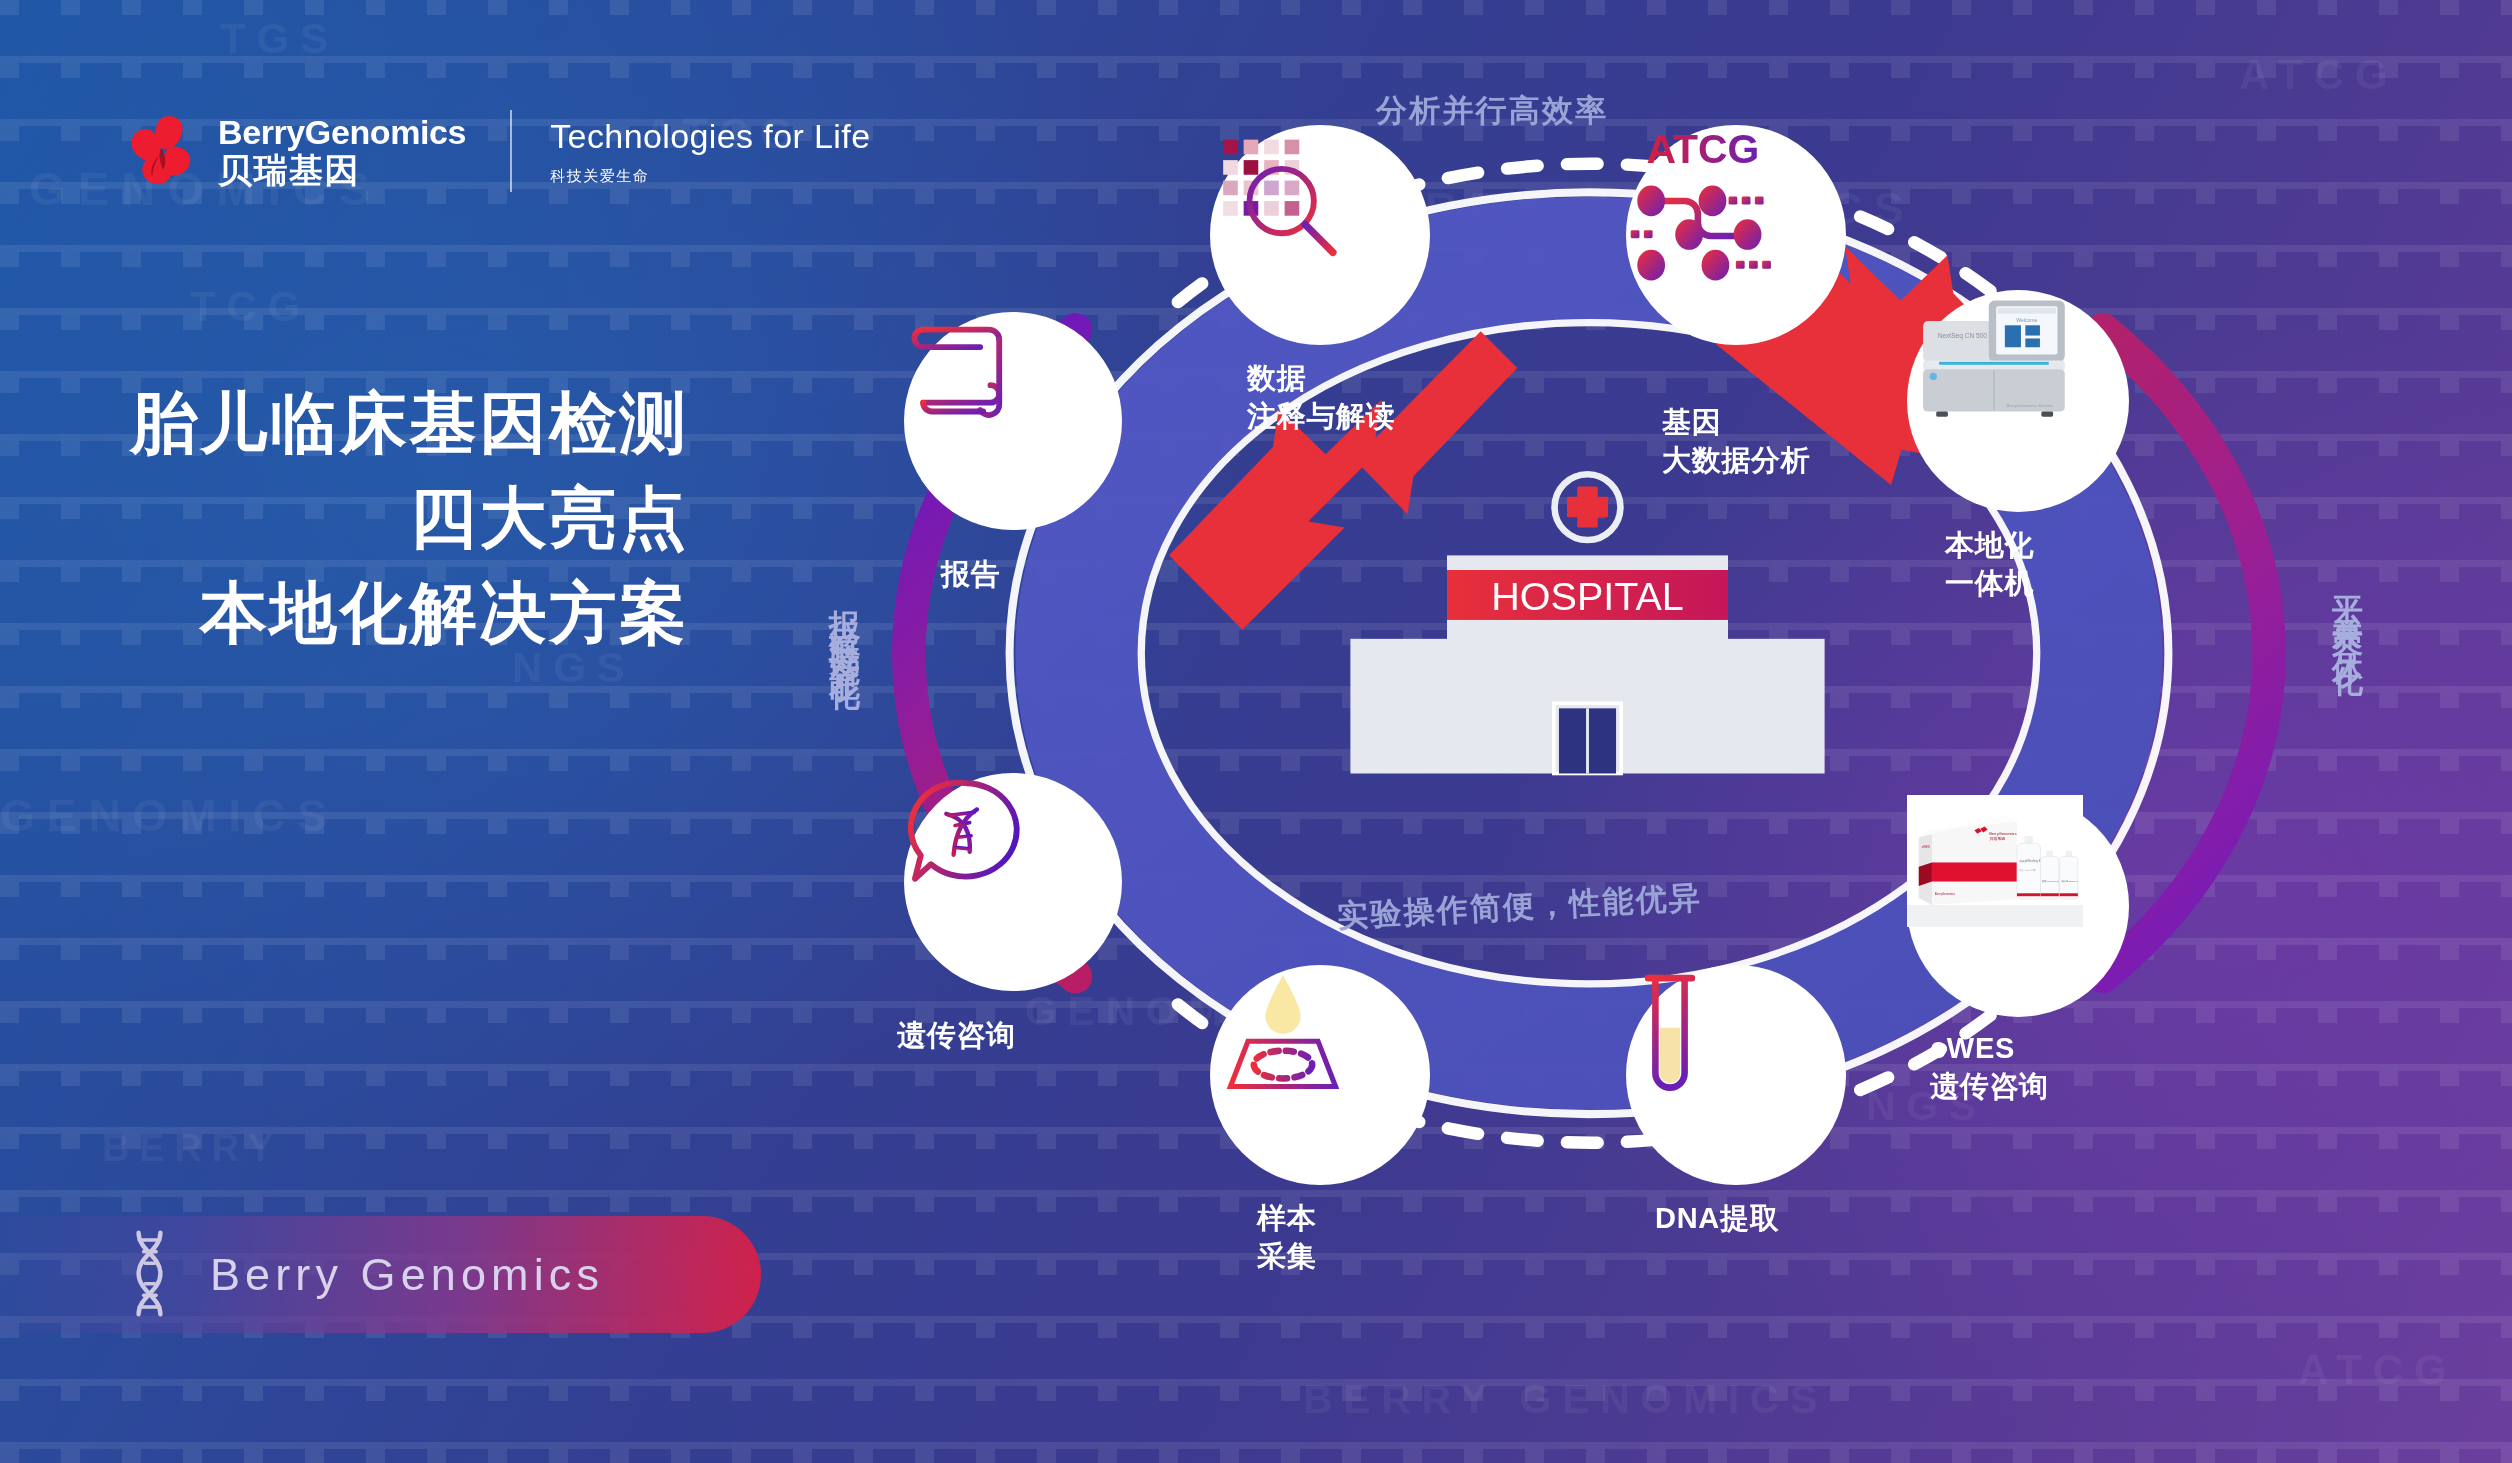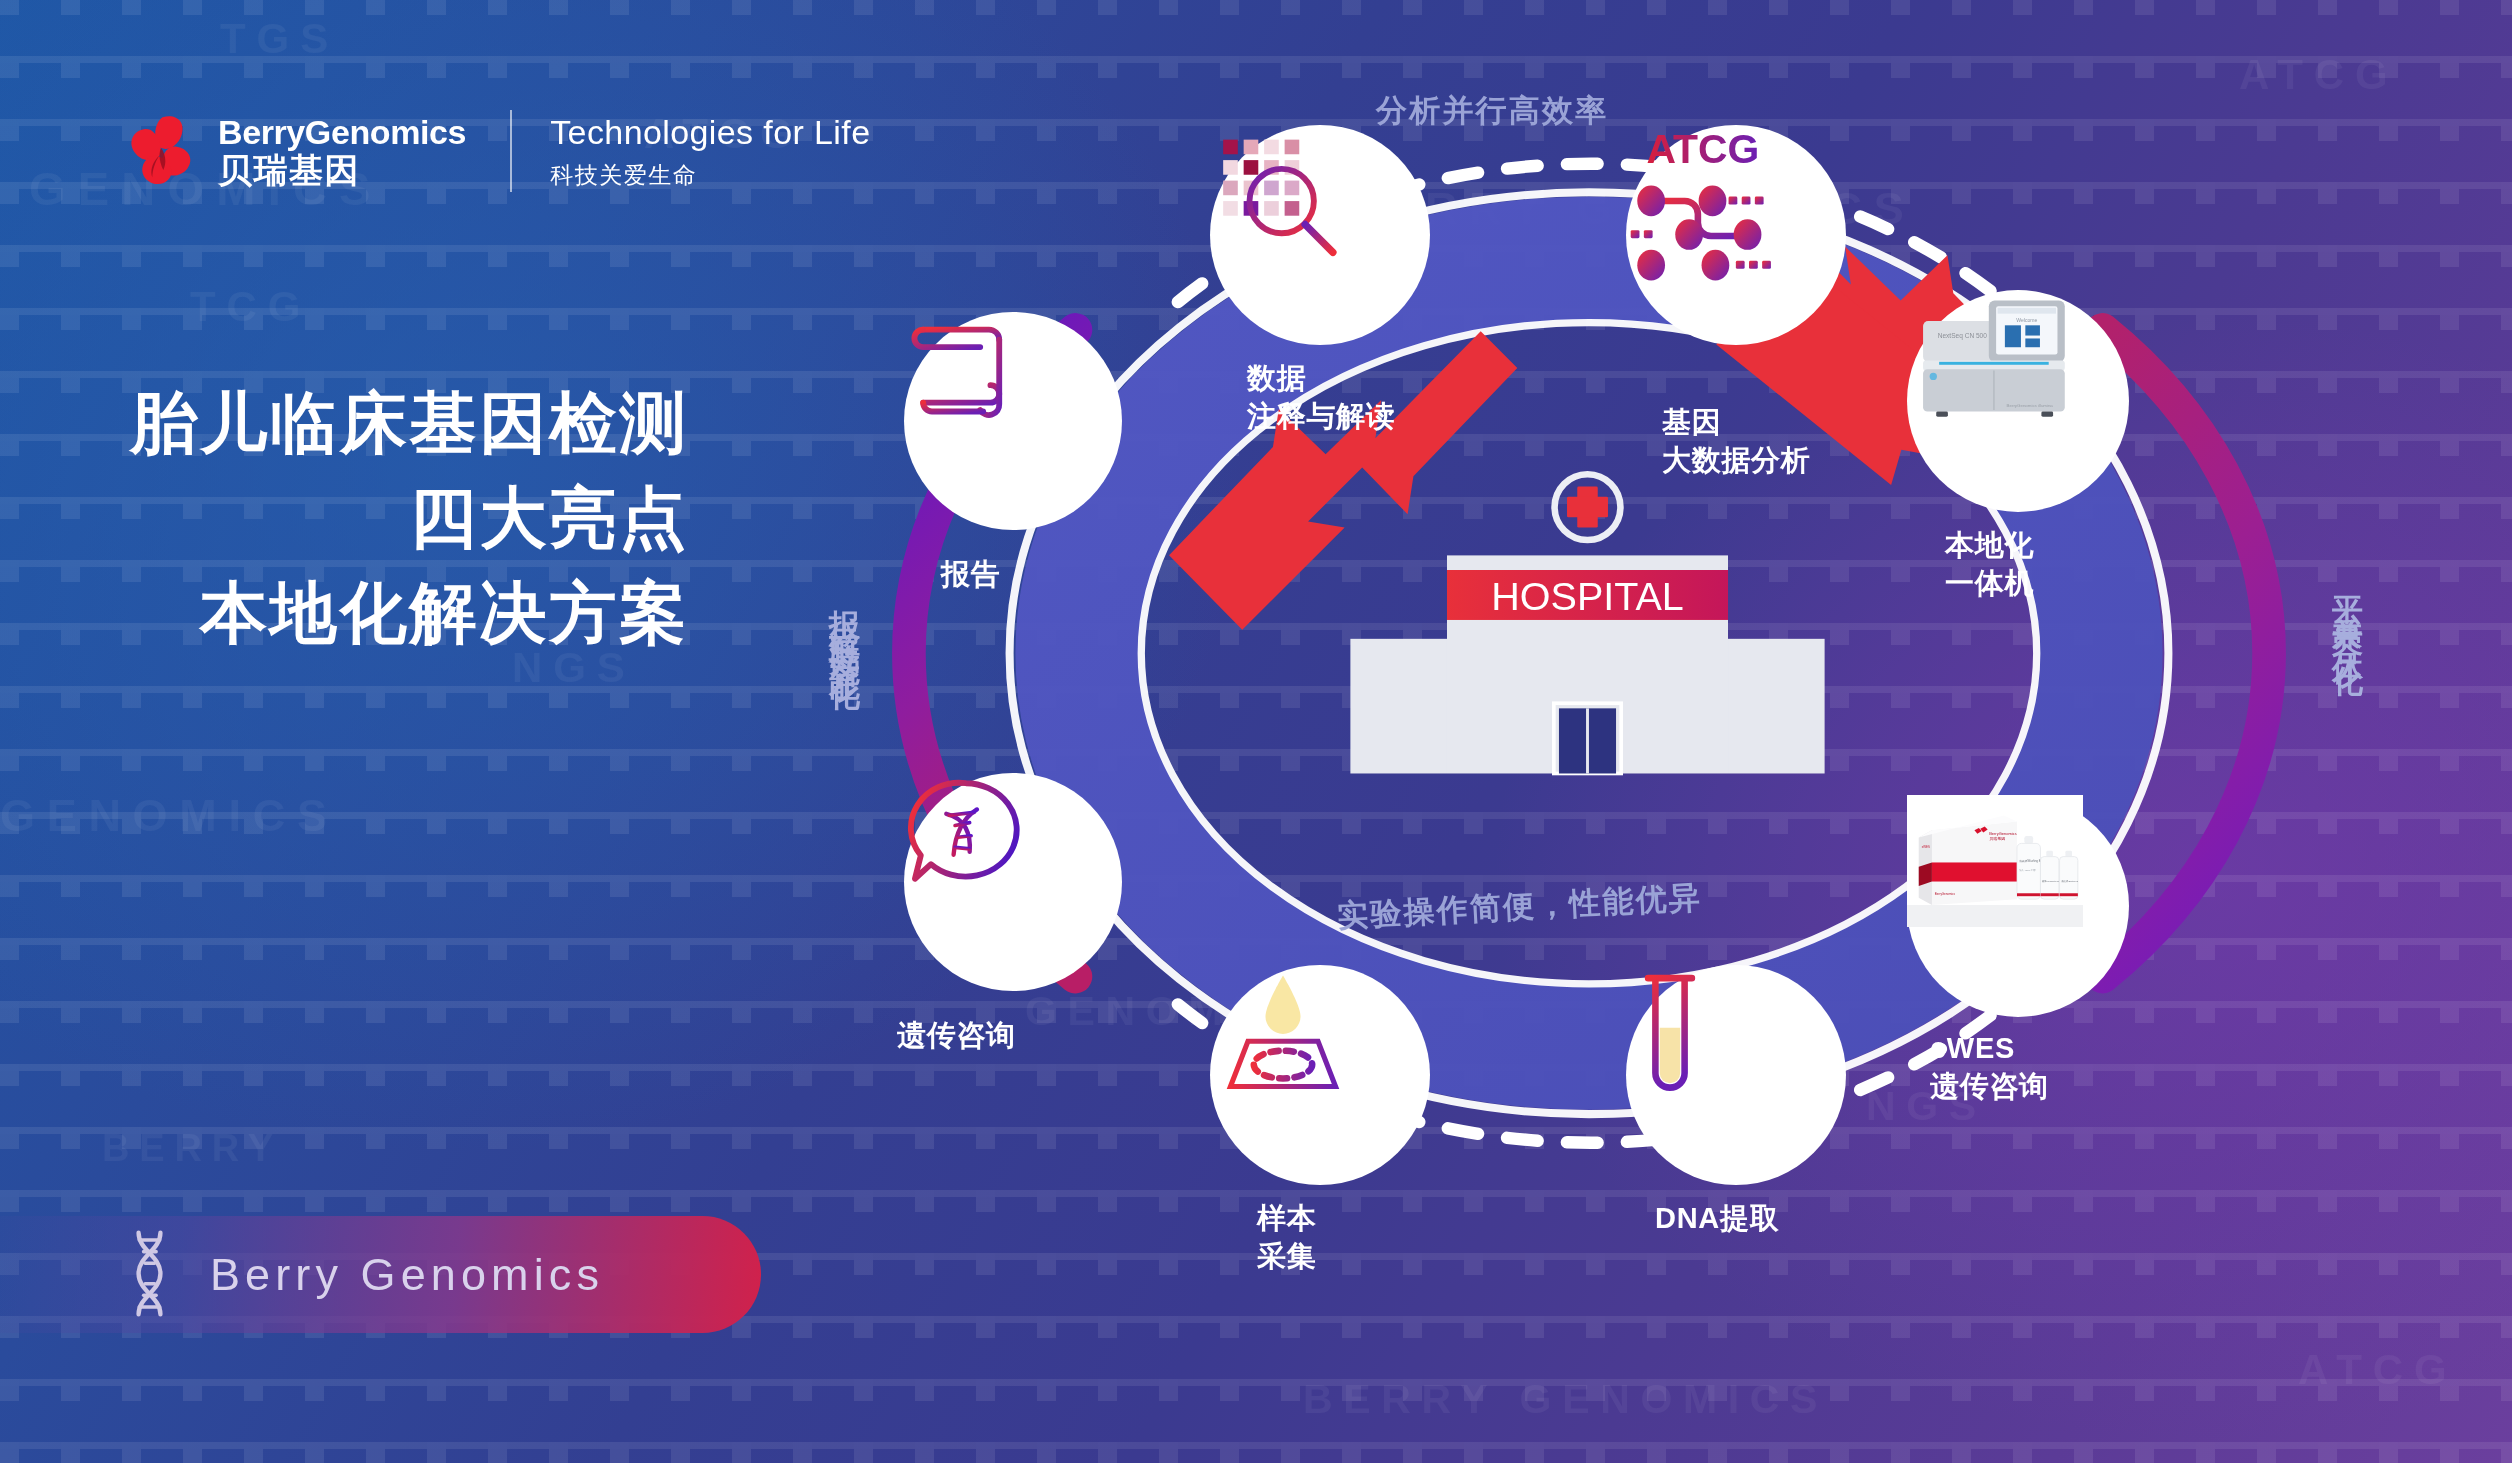--- a/index.html
+++ b/index.html
@@ -28,21 +28,21 @@
   }
   
   .hdr{position:absolute;left:123px;top:110px;display:flex;align-items:center;gap:0;}
   .logo-mark{position:relative;width:82px;height:82px;margin-right:13px;}
   .logo-txt{display:flex;flex-direction:column;gap:4.4px;}
   .logo-en{color:#ffffff;font-size:34px;font-weight:bold;letter-spacing:-0.4px;line-height:1;}
   .logo-cn{color:#ffffff;font-size:34px;font-weight:bold;letter-spacing:1.5px;line-height:1;}
   .hdr-div{width:2.2px;height:82px;background:rgba(255,255,255,.6);margin:0 38px 0 44px;}
   .tag{display:flex;flex-direction:column;gap:14.6px;}
   .tag-en{color:#ffffff;font-size:34px;letter-spacing:0.4px;line-height:1;}
-  .tag-cn{color:#ffffff;font-size:23px;letter-spacing:1.5px;line-height:1;}
+  .tag-cn{color:#ffffff;font-size:15px;letter-spacing:1.5px;line-height:1;}
   
   .headline{position:absolute;left:130px;top:375px;}
   .headline div{
     color:#ffffff;font-size:67px;font-weight:bold;letter-spacing:2.9px;
     line-height:1.42;white-space:nowrap;text-align:right;
   }
   
   .pill{
     position:absolute;left:-44px;top:1216px;width:805px;height:117px;
     border-radius:0 66px 66px 0;

